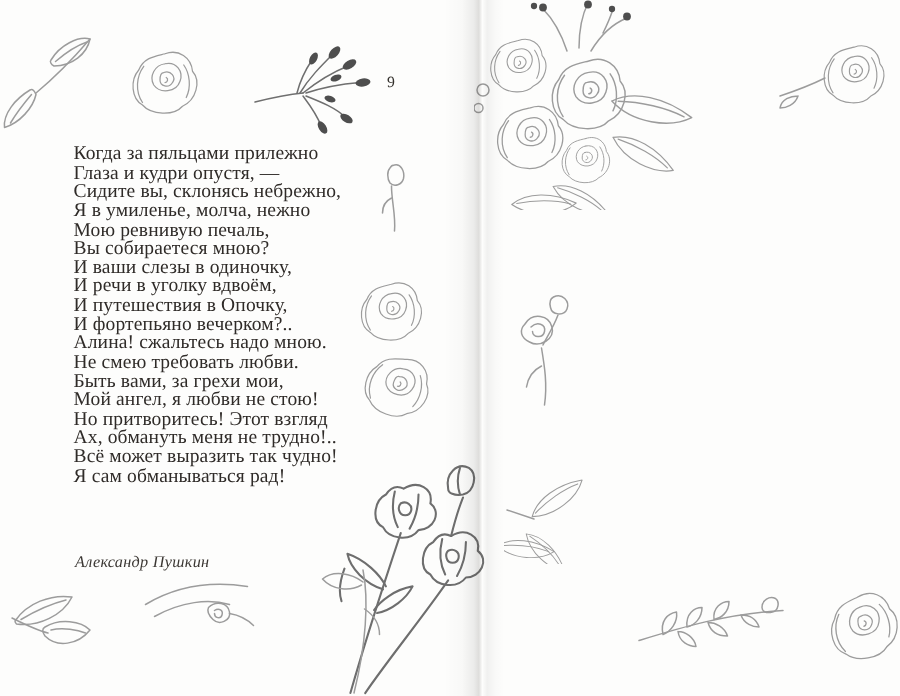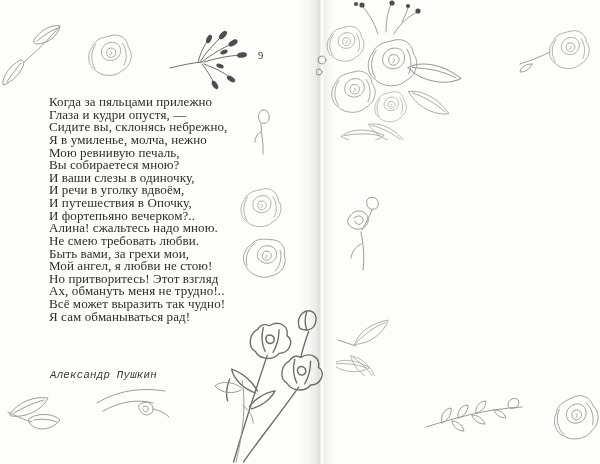--- a/index.html
+++ b/index.html
@@ -23,21 +23,21 @@
       rgba(255,255,255,0.0) 64%,
       rgba(0,0,0,0.05) 72%,
       rgba(0,0,0,0.015) 86%,
       rgba(0,0,0,0) 100%);
   }
   .pageno{position:absolute;font-size:10.5px;color:#33302c;z-index:3;}
   .pageno-left{left:258px;top:50px;}
   .poem{position:absolute;z-index:3;font-size:13px;letter-spacing:0.1px;white-space:nowrap;}
   .poem-left{left:49px;top:96px;line-height:12.63px;}
   .attribution{position:absolute;z-index:3;font-style:italic;font-size:10.8px;color:#3b3733;letter-spacing:0.2px;}
-  .attr-left{left:50px;top:369px;font-family:Liberation Mono, monospace;}
+  .attr-left{left:50px;top:369px;}
   .deco{position:absolute;z-index:2;}
   .sk{stroke:#9c9c9c;fill:none;stroke-width:1;stroke-linecap:round;stroke-linejoin:round;}
   .sk2{stroke:#6e6e6e;fill:none;stroke-width:1.4;stroke-linecap:round;stroke-linejoin:round;}
   .berry{fill:#4e4e4e;stroke:none;}
 </style>
 </head>
 <body>
 
 <div class="stage">
 

